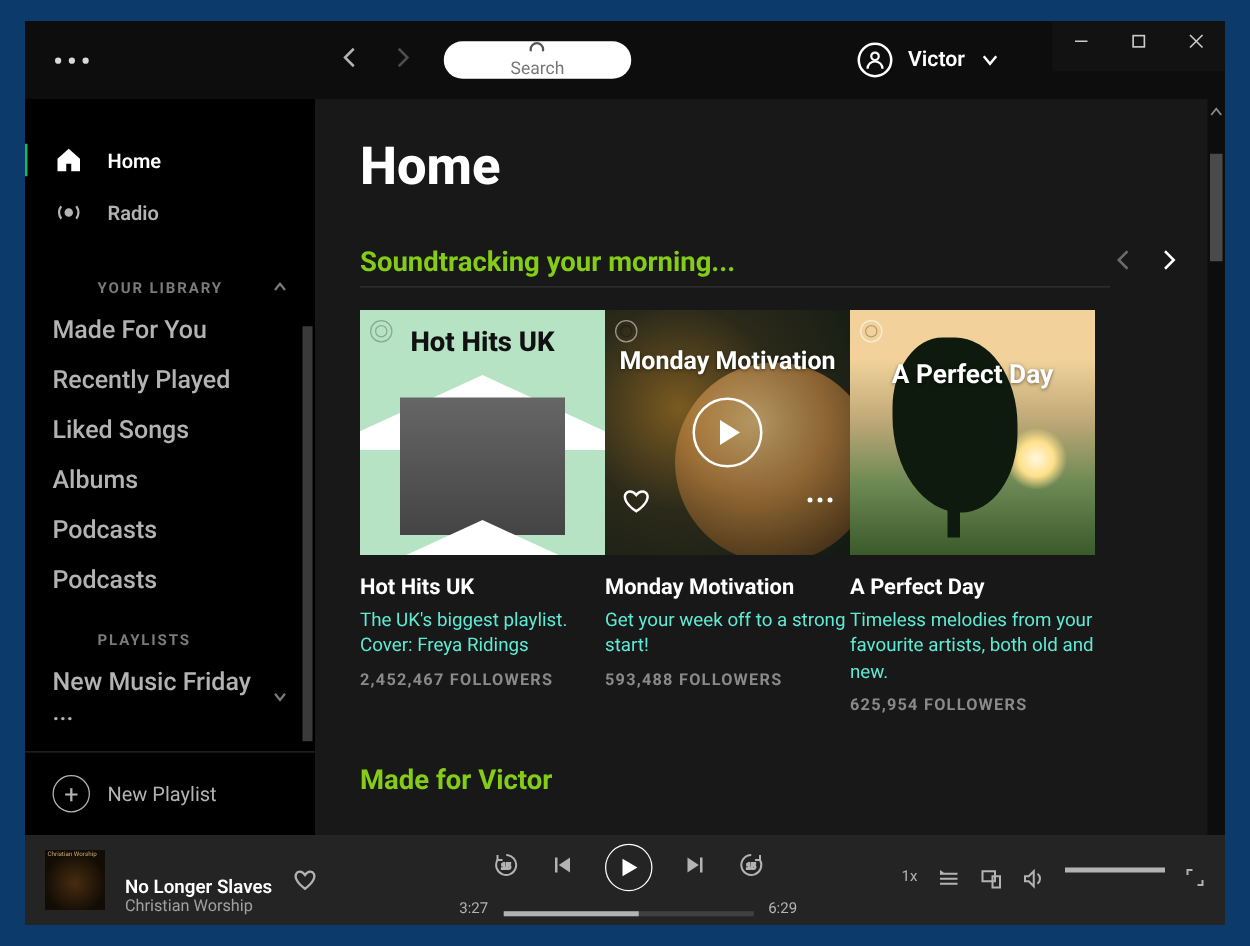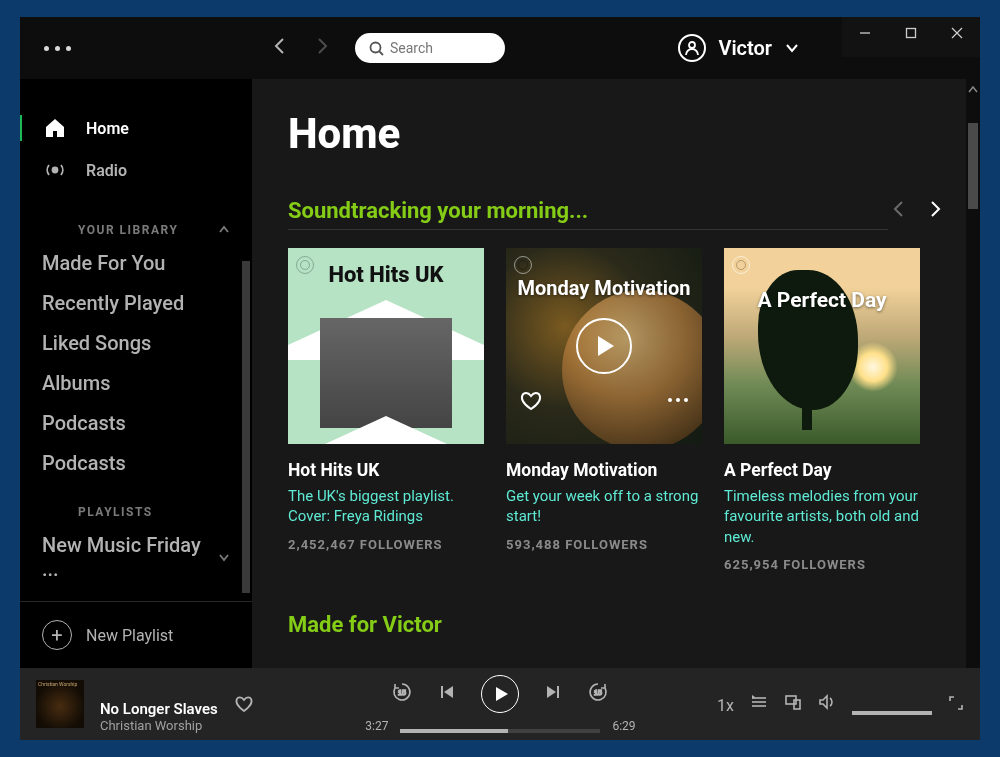--- a/index.html
+++ b/index.html
@@ -10,24 +10,24 @@
   .winctrls { position: absolute; top: 0; right: 0; height: 40px; display: flex; background: #121212; }
   .winctrls div { width: 46px; height: 32px; display: flex; align-items: center; justify-content: center; }
   .winctrls svg { stroke: #ccc; }
   
   .topbar { height: 62px; display: flex; align-items: center; padding: 0 20px 0 24px; background: #0d0d0d; }
   .dots { display: flex; gap: 6px; margin-right: 200px; }
   .dots span { width: 5px; height: 5px; border-radius: 50%; background: #d9d9d9; }
   .navarrows { display: flex; gap: 24px; margin-right: 24px; }
   .navarrows svg { stroke: #b3b3b3; }
   .navarrows .disabled svg { stroke: #4d4d4d; }
-  .searchbox { width: 150px; height: 30px; border-radius: 30px; background: #fff; display: flex; align-items: center; padding: 0 14px; gap: 6px; color:#555;}
+  .searchbox { width: 150px; height: 30px; border-radius: 30px; background: #fff; display: flex; align-items: center; padding: 0 14px; gap: 6px; color:#555;flex-direction:column;}
   .searchbox span { font-size: 14px; color: #777; }
   .searchbox svg { stroke:#555; }
-  .userzone { margin-left: auto; display: flex; align-items: center; gap: 12px; color: #fff; font-weight: 600; font-size: 20px; padding-right: 160px;}
+  .userzone { margin-left: auto; display: flex; align-items: center; gap: 12px; color: #fff; font-weight: 600; font-size: 17px; padding-right: 160px;}
   .userzone .avatar { width:28px; height:28px; border:2px solid #fff; border-radius:50%; display:flex; align-items:center; justify-content:center;}
   .userzone .chev { stroke:#fff; }
   
   .body { flex: 1; display: flex; overflow: hidden; }
   
   .sidebar { width: 232px; background: #000; color: #b3b3b3; display:flex; flex-direction:column; overflow:hidden;}
   .navmain { padding: 28px 0 10px 0;}
   .navitem { display: flex; align-items: center; gap: 18px; padding: 10px 22px; font-size: 16px; font-weight: 600; color:#b3b3b3; position:relative;}
   .navitem.active { color: #fff; }
   .navitem.active::before { content:""; position:absolute; left:-2px; top:8px; bottom:8px; width:4px; background:#1db954; }
@@ -38,21 +38,21 @@
   .newpl .circ { width:30px; height:30px; border:1.5px solid #b3b3b3; border-radius:50%; display:flex; align-items:center; justify-content:center; font-size:20px; line-height:1;}
   
   .main { flex:1; background:#181818; overflow:hidden; position:relative;}
   .maininner { padding: 30px 36px 0 36px;}
   .h1 { font-size: 42px; font-weight: 800; color:#fff; margin-bottom: 40px;}
   .sectitle { font-size: 22px; font-weight: 700; color:#84cc16; margin-bottom: 6px; display:flex; align-items:center;}
   .rownav { margin-left:auto; display:flex; gap:18px;}
   .rownav svg { stroke:#6a6a6a;}
   .rownav .enabled svg { stroke:#fff;}
   .secline { height:1px; background:#333; margin-bottom:18px; width:600px;}
-  .cards { display:flex; gap:22px; margin-bottom: 40px;}
+  .cards { display:flex; margin-bottom: 40px;}
   .card { width: 196px; }
   .cover { width:196px; height:196px; background:#333; position:relative; overflow:hidden;}
   .card .title { color:#fff; font-weight:700; font-size:17.5px; margin-top:16px;}
   .card .desc { color:#5eead4; font-size:15px; margin-top:6px; line-height:1.35;}
   .card .meta { color:#8a8a8a; font-size:13px; font-weight:700; letter-spacing:1px; margin-top:10px;}
   .cover .big { position:absolute; left:50%; top:50%; transform:translate(-50%,-50%); width:56px; height:56px; border:2px solid #fff; border-radius:50%; display:flex; align-items:center; justify-content:center;}
   .cover .big::after { content:""; border-left:16px solid #fff; border-top:10px solid transparent; border-bottom:10px solid transparent; margin-left:4px;}
   .cover .heart { position:absolute; left:14px; bottom:58px; color:#fff;}
   .cover .omore { position:absolute; right:14px; bottom:62px; display:flex; gap:4px;}
   .cover .omore span{ width:4px;height:4px;background:#fff;border-radius:50%;}
@@ -85,21 +85,21 @@
   .nowinfo .a { color:#a0a0a0; font-size:13px;}
   .heartbtn { stroke:#b3b3b3;}
   .pcenter { flex:1; display:flex; flex-direction:column; align-items:center; gap:6px; max-width:500px; margin-left:30px;}
   .pctrls { display:flex; align-items:center; gap:26px;}
   .pplay { width:38px;height:38px;border:1.5px solid #fff;border-radius:50%;display:flex;align-items:center;justify-content:center;}
   .pplay::after{ content:""; border-left:12px solid #fff; border-top:7px solid transparent; border-bottom:7px solid transparent; margin-left:3px;}
   .ptime { display:flex; align-items:flex-end; gap:12px; width:100%; justify-content:center;}
   .ptime .bar { width:200px; height:4px; background:#404040; position:relative;}
   .ptime .bar::after { content:""; position:absolute; left:0; top:0; bottom:0; width:54%; background:#b3b3b3;}
   .ptime span { font-size:12px; color:#b3b3b3;}
-  .pright { margin-left:auto; display:flex; align-items:flex-end; gap:16px; color:#b3b3b3; font-size:16px;}
+  .pright { margin-left:auto; display:flex; align-items:flex-start; gap:16px; color:#b3b3b3; font-size:12px;}
   .volbar { width:80px; height:4px; background:#b3b3b3;}
   .sicon { stroke:#b3b3b3; fill:none; }
   .seekbg{ fill:#b3b3b3; font-size:7px; font-family:Arial;}
 </style>
 </head>
 <body>
 
 <div class="chrome">
   <div class="window">
 

